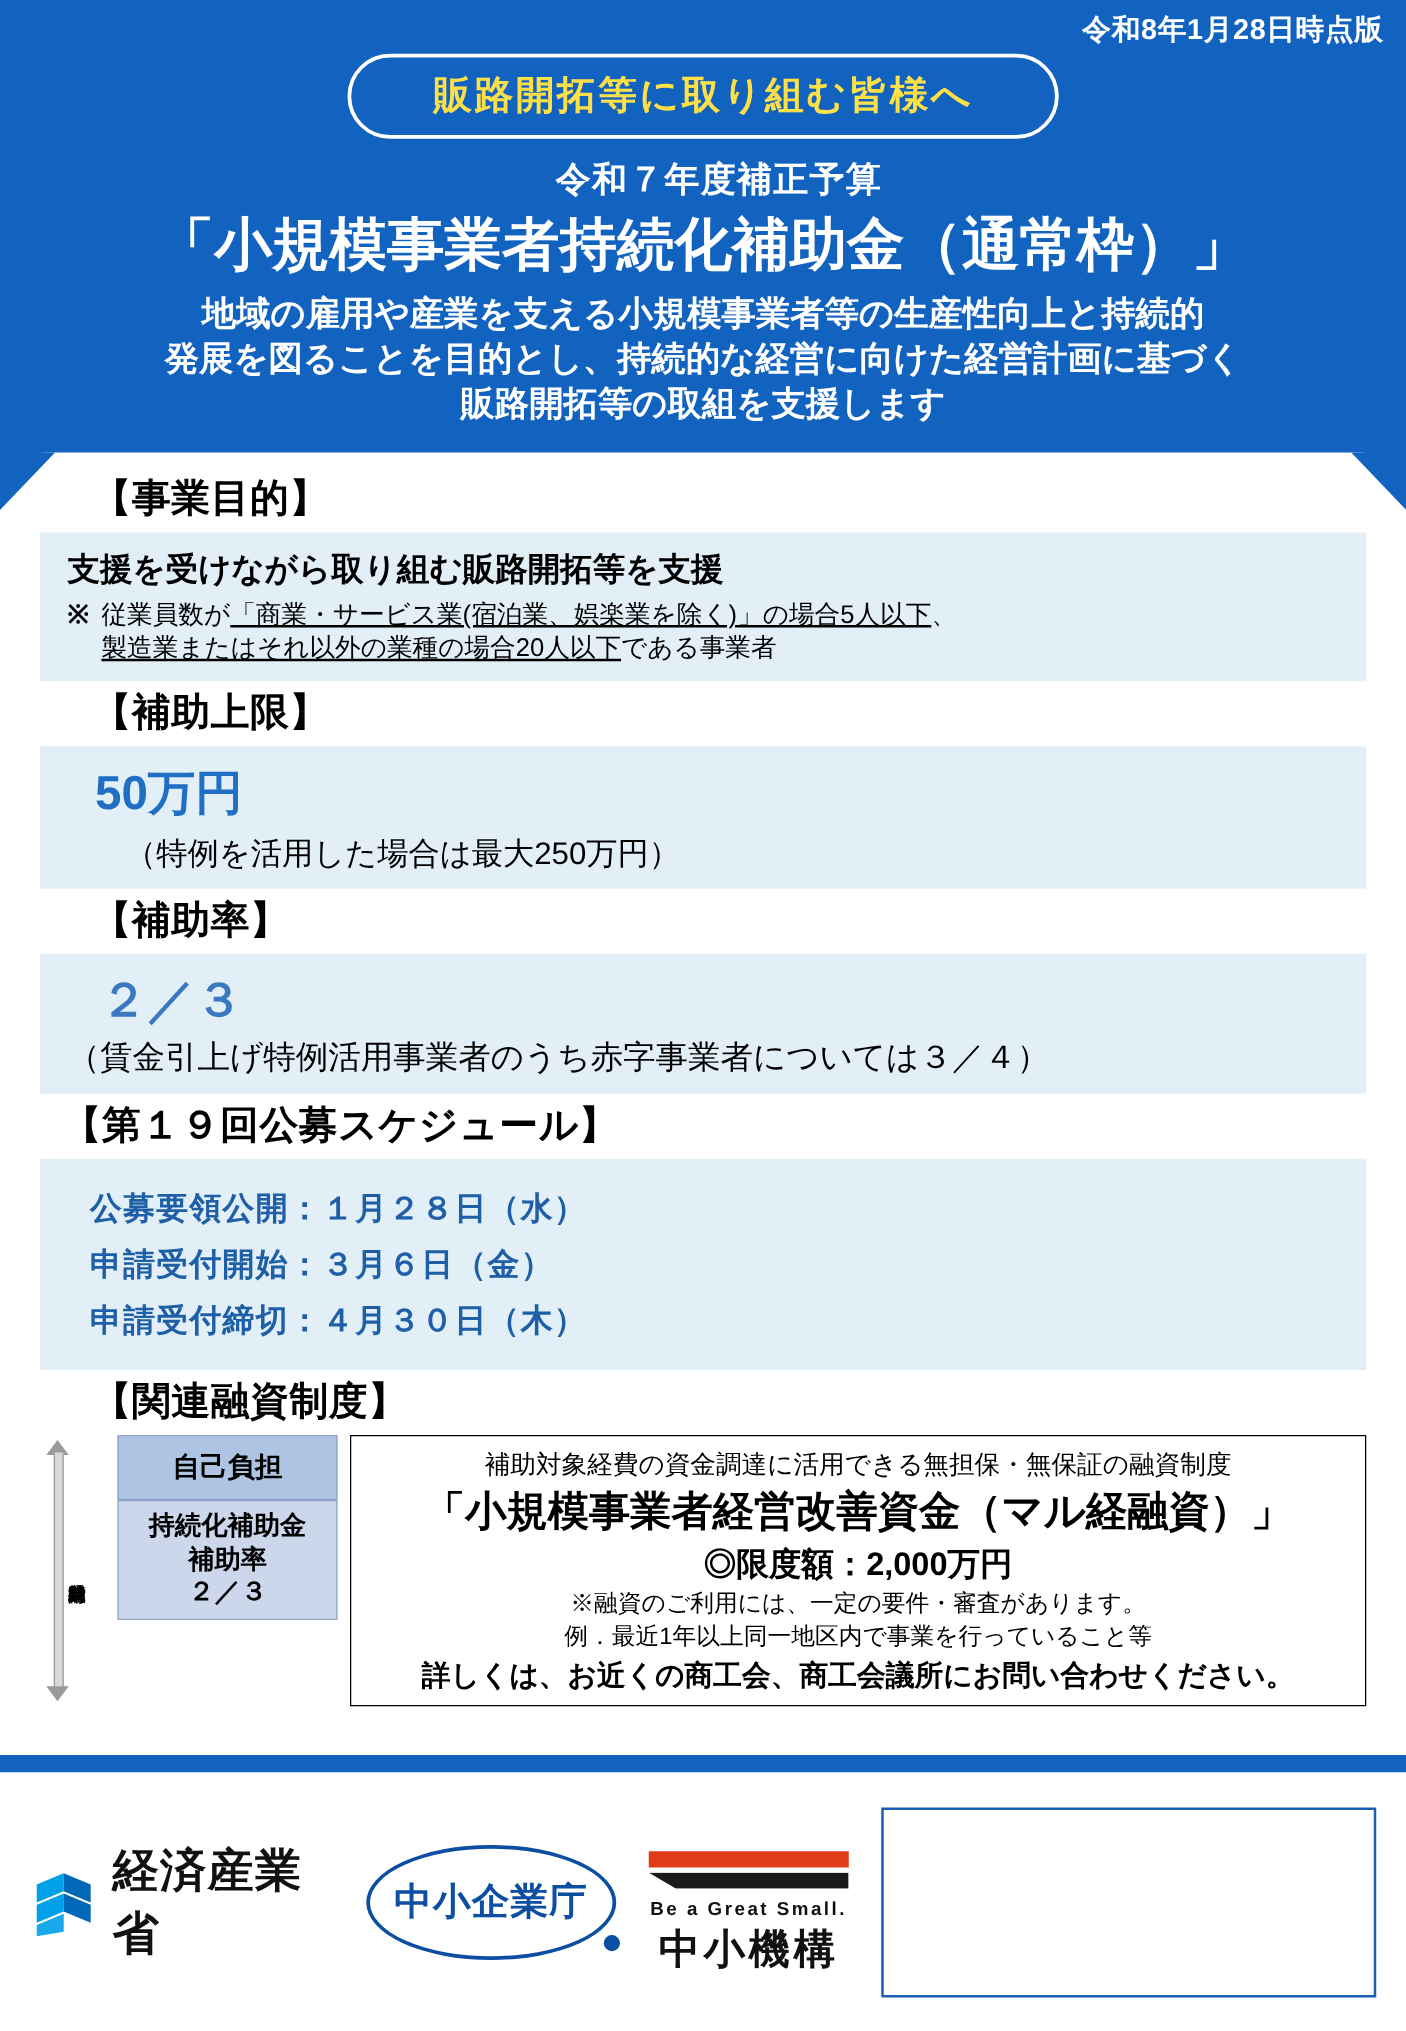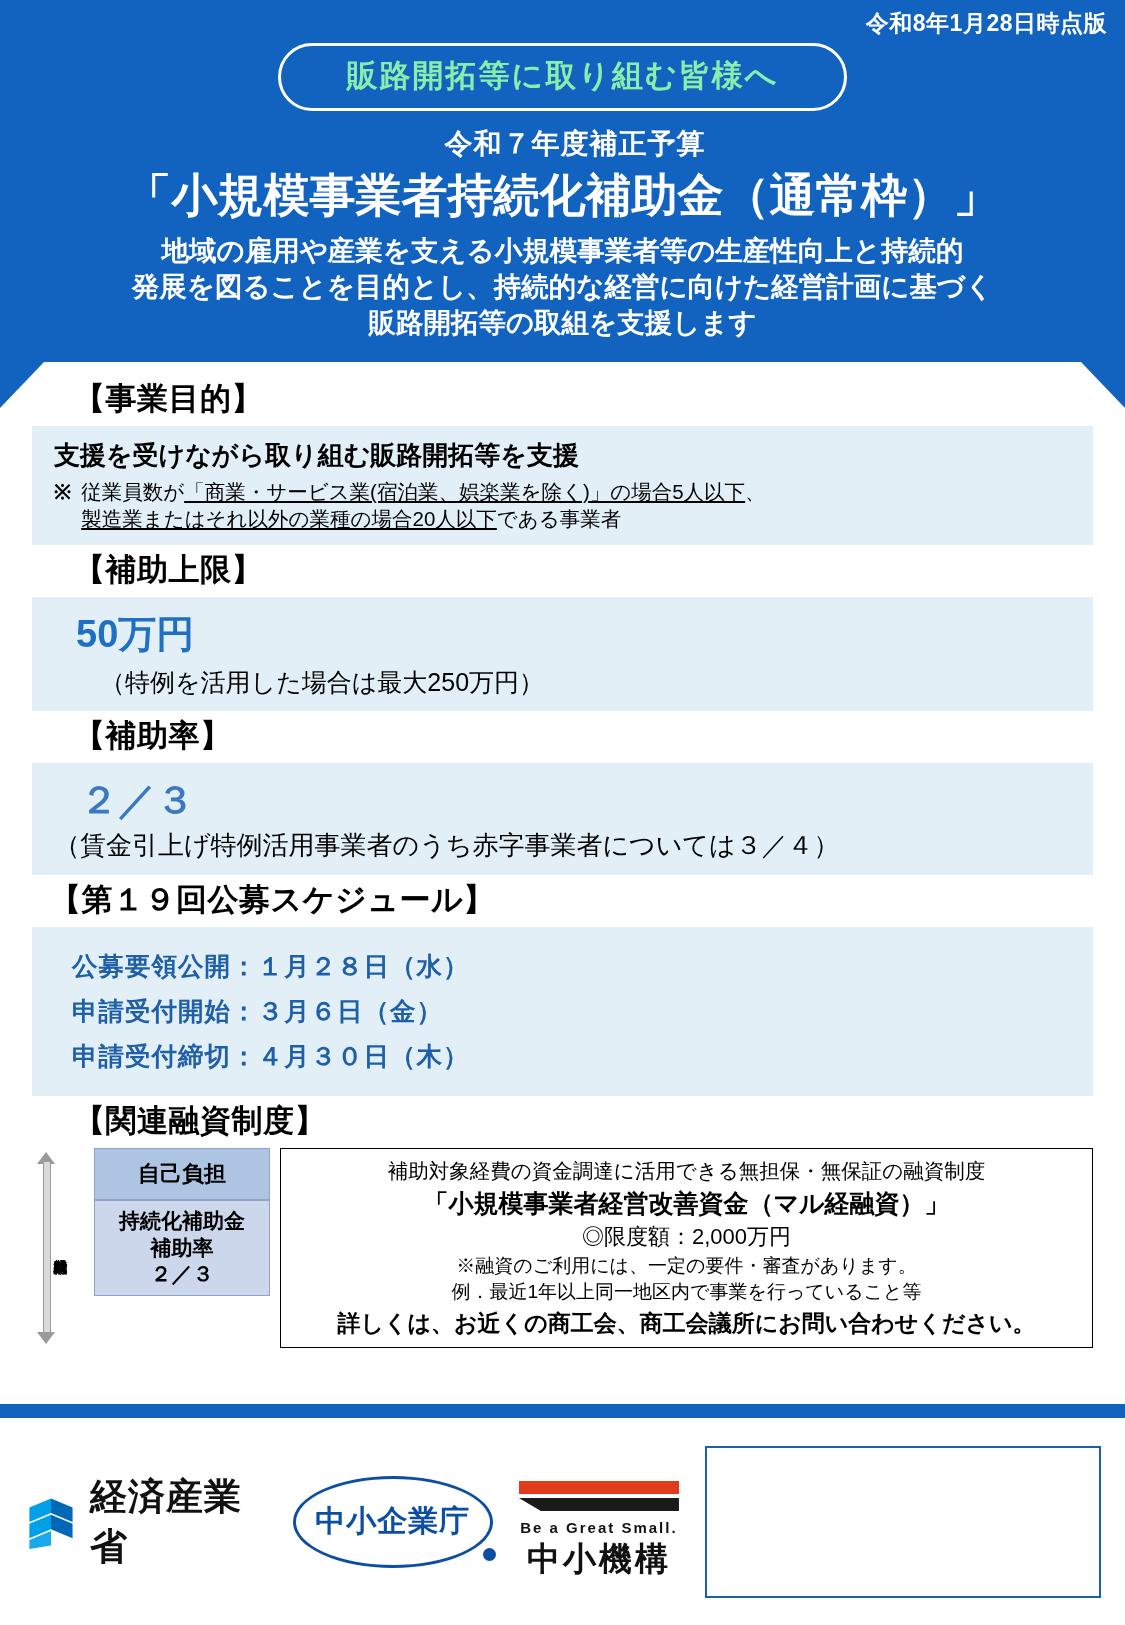--- a/index.html
+++ b/index.html
@@ -37,21 +37,21 @@
     letter-spacing: 0.5px;
   }
   .pill-wrap {
     display: flex;
     justify-content: center;
     margin-top: 4px;
   }
   .pill {
     border: 3px solid #ffffff;
     border-radius: 40px;
-    color: #86efac;
+    color: #fde047;
     font-weight: bold;
     font-size: 31px;
     padding: 9px 66px 11px 66px;
     letter-spacing: 2px;
   }
   .subsidy-year {
     text-align: center;
     color: #ffffff;
     font-weight: bold;
     font-size: 28px;
@@ -254,22 +254,22 @@
     font-size: 21px;
     line-height: 1.25;
   }
   .loan-right {
     flex: 1 1 auto;
     border: 1px solid #000;
     padding: 8px 10px 8px 10px;
     box-sizing: border-box;
   }
   .lr1 { font-size: 20.5px; color: #000; text-align: center; }
-  .lr2 { font-size: 25px; font-weight: bold; color: #000; text-align: center; margin-top: 2px; }
-  .lr3 { font-size: 22px; color: #000; text-align: center; margin-top: 2px; }
+  .lr2 { font-size: 33px; font-weight: bold; color: #000; text-align: center; margin-top: 2px; }
+  .lr3 { font-size: 26px; color: #000; text-align: center; margin-top: 2px; font-weight: bold; }
   .lr4 { font-size: 19px; color: #000; text-align: center; margin-top: 1px; }
   .lr5 { font-size: 19px; color: #000; text-align: center; margin-top: 0px; }
   .lr6 { font-size: 23px; font-weight: bold; color: #000; text-align: center; margin-top: 3px; }
 
   
   .footer-band {
     position: absolute;
     left: 0;
     top: 1404px;
     width: 1125px;

